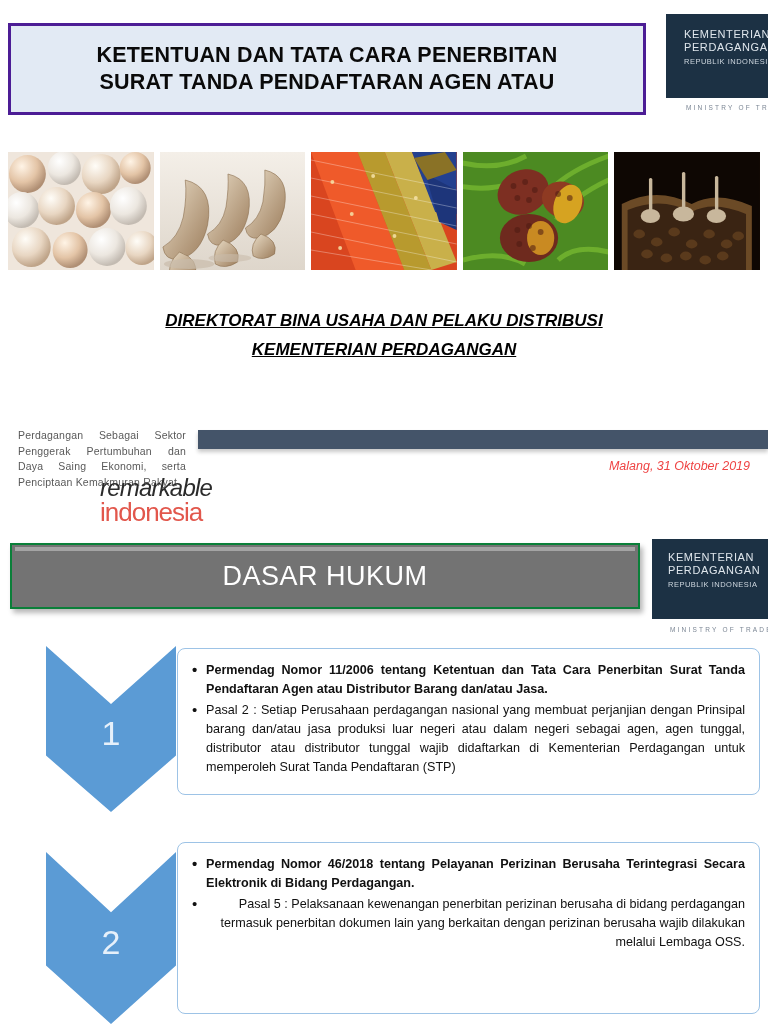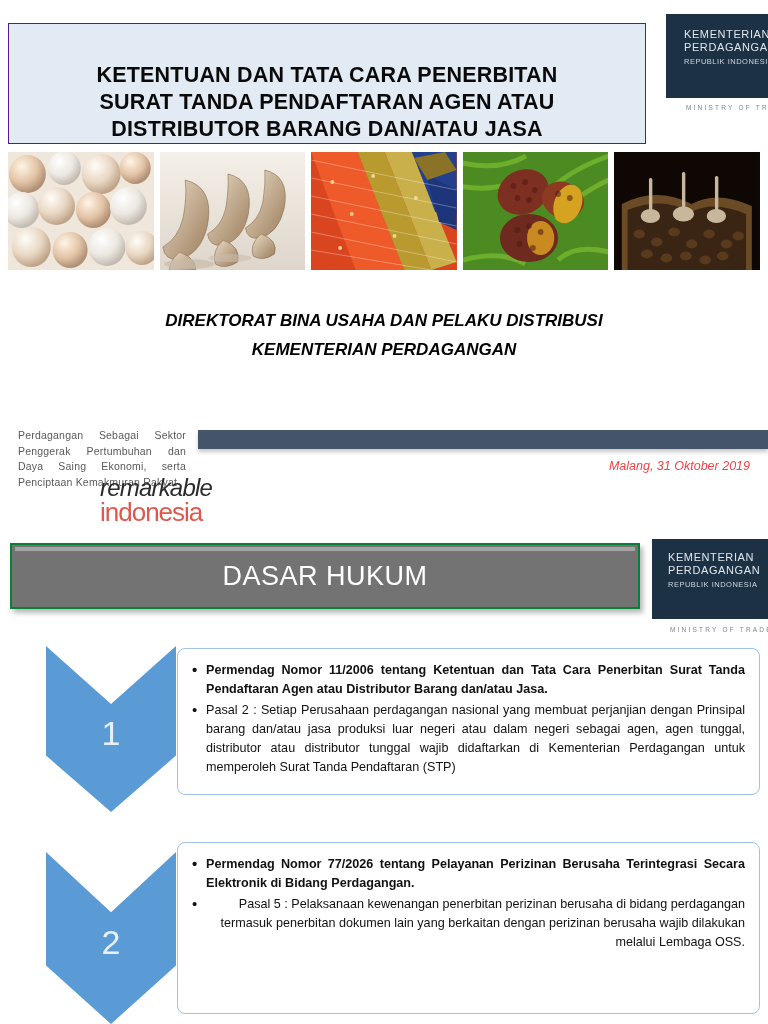--- a/index.html
+++ b/index.html
@@ -15,26 +15,26 @@
     font-family: "Liberation Sans", sans-serif;
     color: #000;
   }
 
   
   .title-box {
     position: absolute;
     left: 8px;
     top: 23px;
     width: 638px;
-    height: 121px;
+    height: 92px;
     background: #e2eaf4;
-    border: 1px solid #4c1d95;
+    border: 3px solid #4c1d95;
     box-sizing: border-box;
     display: flex;
-    align-items: flex-end;
+    align-items: center;
     justify-content: center;
   }
   .title-text {
     font-weight: bold;
     font-size: 21.5px;
     line-height: 27px;
     letter-spacing: 0.2px;
     text-align: center;
     color: #0a0a0a;
     width: 100%;
@@ -121,21 +121,21 @@
     left: 0;
     top: 306px;
     width: 768px;
     text-align: center;
     font-style: italic;
     font-weight: bold;
     font-size: 17px;
     line-height: 29px;
     color: #000;
   }
-  .directorate span { display: block; }
+  .directorate span { display: block; text-decoration: underline; }
 
   
   .tagline {
     position: absolute;
     left: 18px;
     top: 428px;
     width: 168px;
     font-size: 10.5px;
     line-height: 15.5px;
     color: #595959;
@@ -273,21 +273,20 @@
   .bullet.bold { font-weight: bold; }
   .bullet.loose { text-align: right; }
 </style>
 </head>
 <body>
 
 <div class="title-box">
   <div class="title-text">
     <span>KETENTUAN DAN TATA CARA PENERBITAN</span>
     <span>SURAT TANDA PENDAFTARAN AGEN ATAU</span>
-    <span>DISTRIBUTOR BARANG DAN/ATAU JASA</span>
   </div>
 </div>
 
 <div class="logo-block logo-top">
   <div class="logo-l1">KEMENTERIAN</div>
   <div class="logo-l2">PERDAGANGAN</div>
   <div class="logo-l3">REPUBLIK INDONESIA</div>
 </div>
 <div class="logo-mot logo-mot-top">MINISTRY OF TRADE</div>
 
@@ -485,16 +484,16 @@
     <li class="bullet bold">Permendag Nomor 11/2006 tentang Ketentuan dan Tata Cara Penerbitan Surat Tanda Pendaftaran Agen atau Distributor Barang dan/atau Jasa.</li>
     <li class="bullet">Pasal 2 : Setiap Perusahaan perdagangan nasional yang membuat perjanjian dengan Prinsipal barang dan/atau jasa produksi luar negeri atau dalam negeri sebagai agen, agen tunggal, distributor atau distributor tunggal wajib didaftarkan di Kementerian Perdagangan untuk memperoleh Surat Tanda Pendaftaran (STP)</li>
   </ul>
 </div>
 
 <div class="chevron chev-2">
   <span class="chevron-num">2</span>
 </div>
 <div class="card card-2">
   <ul class="bullet-list">
-    <li class="bullet bold">Permendag Nomor 77/2026 tentang Pelayanan Perizinan Berusaha Terintegrasi Secara Elektronik di Bidang Perdagangan.</li>
+    <li class="bullet bold">Permendag Nomor 46/2018 tentang Pelayanan Perizinan Berusaha Terintegrasi Secara Elektronik di Bidang Perdagangan.</li>
     <li class="bullet loose">Pasal 5 : Pelaksanaan kewenangan penerbitan perizinan berusaha di bidang perdagangan termasuk penerbitan dokumen lain yang berkaitan dengan perizinan berusaha wajib dilakukan melalui Lembaga OSS.</li>
   </ul>
 </div>
 
 </body></html>

